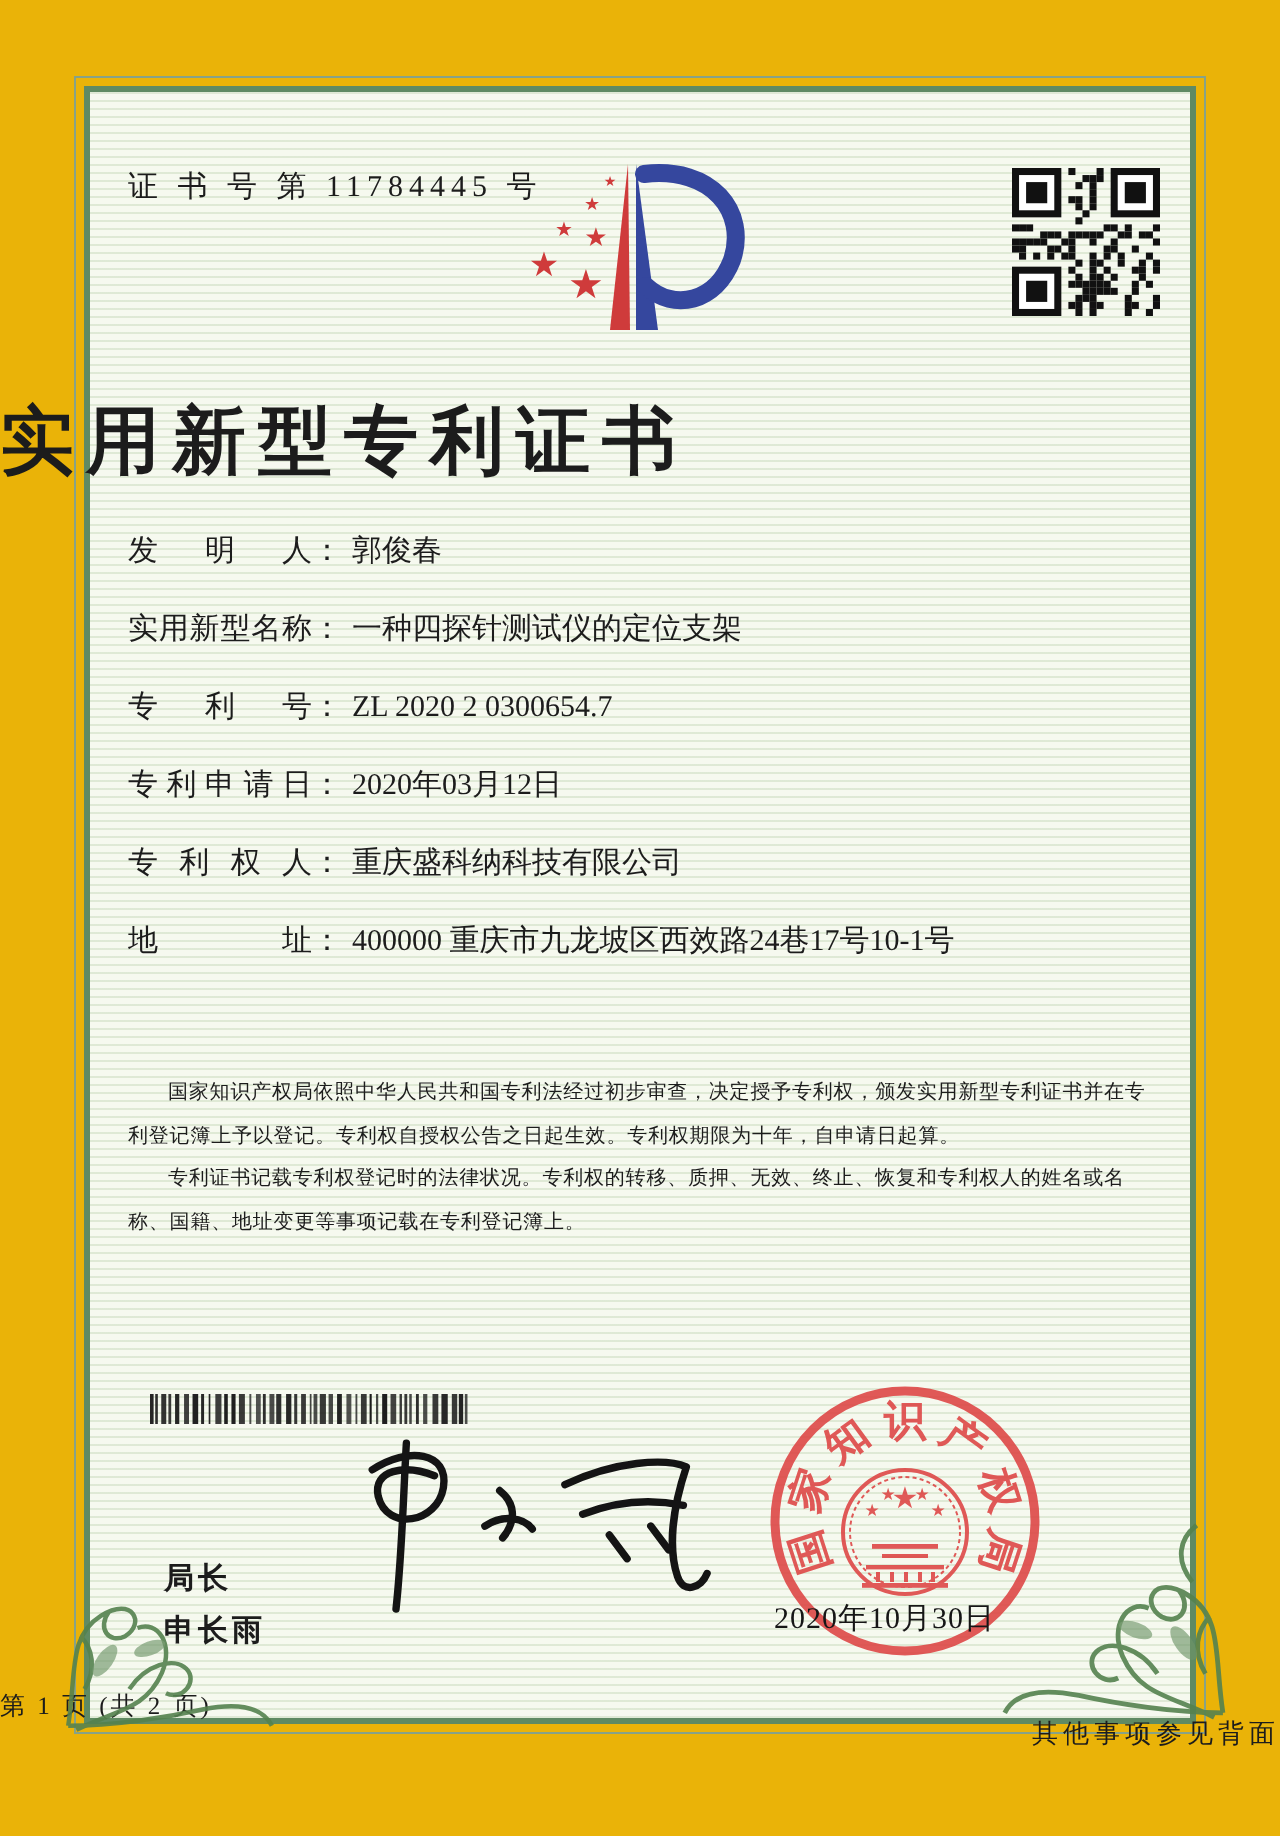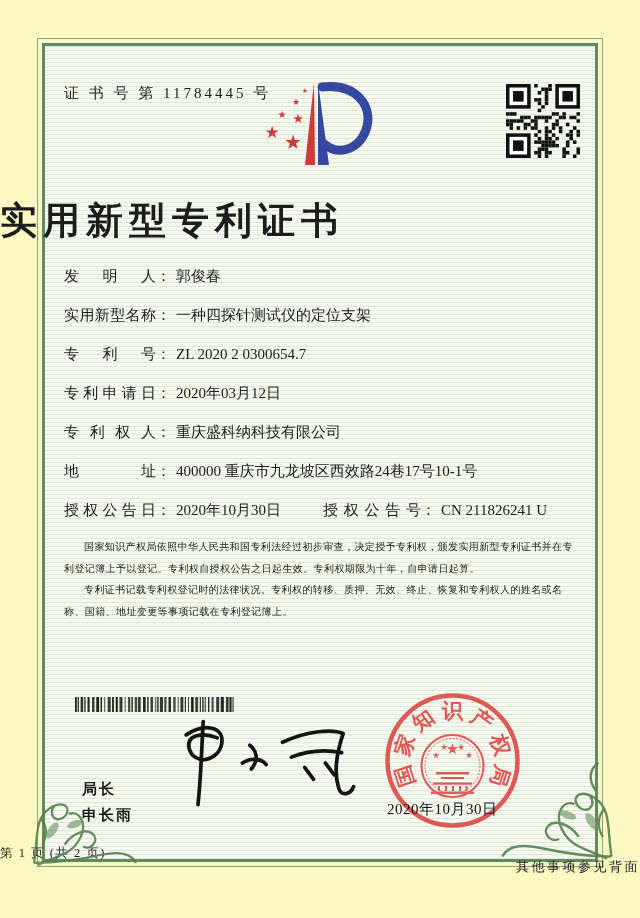--- a/index.html
+++ b/index.html
@@ -1,18 +1,18 @@
 <!DOCTYPE html>
 <html><head>
 <meta charset="utf-8">
 <style>
   * { margin:0; padding:0; box-sizing:border-box; }
   html,body { background:#fff; }
   .page {
-    position:relative; width:640px; height:918px; background:#fef9c3;
+    position:relative; width:640px; height:918px; background:#eab308;
     font-family:"Liberation Serif","DejaVu Serif",serif; color:#1c1c1c;
     overflow:hidden; margin:0 auto;
   }
   .frame-outer {
     position:absolute; left:37px; top:38px; width:566px; height:829px;
     border:1px solid #87a287;
   }
   .frame-inner {
     position:absolute; left:4px; top:4px; right:4px; bottom:4px;
     border:3px solid #5f8a63;
@@ -227,23 +227,20 @@
     </div>
     <div class="frow">
       <span class="flabel">专利申请日</span><span class="fcolon">：</span><span class="fvalue">2020年03月12日</span>
     </div>
     <div class="frow">
       <span class="flabel">专利权人</span><span class="fcolon">：</span><span class="fvalue">重庆盛科纳科技有限公司</span>
     </div>
     <div class="frow">
       <span class="flabel">地址</span><span class="fcolon">：</span><span class="fvalue">400000 重庆市九龙坡区西效路24巷17号10-1号</span>
     </div>
-    <div class="frow">
-      <span class="flabel">授权公告日</span><span class="fcolon">：</span><span class="fvalue">2020年10月30日</span><span class="grant-label">授权公告号</span><span class="fcolon">：</span><span class="fvalue">CN 211826241 U</span>
-    </div>
   </div>
 
   <div class="paras">
     <p>国家知识产权局依照中华人民共和国专利法经过初步审查，决定授予专利权，颁发实用新型专利证书并在专利登记簿上予以登记。专利权自授权公告之日起生效。专利权期限为十年，自申请日起算。</p>
     <p>专利证书记载专利权登记时的法律状况。专利权的转移、质押、无效、终止、恢复和专利权人的姓名或名称、国籍、地址变更等事项记载在专利登记簿上。</p>
   </div>
 
   <svg class="barcode" id="barcode" viewBox="0 0 160 15" preserveAspectRatio="none">
       <rect x="0" y="0" width="1.8030034785172917" height="15" fill="#1a1a1a" opacity="0.9471382564851727"></rect>
       <rect x="2.615354085441378" y="0" width="1.3069498064494458" height="15" fill="#1a1a1a" opacity="0.9113729298866228"></rect>

